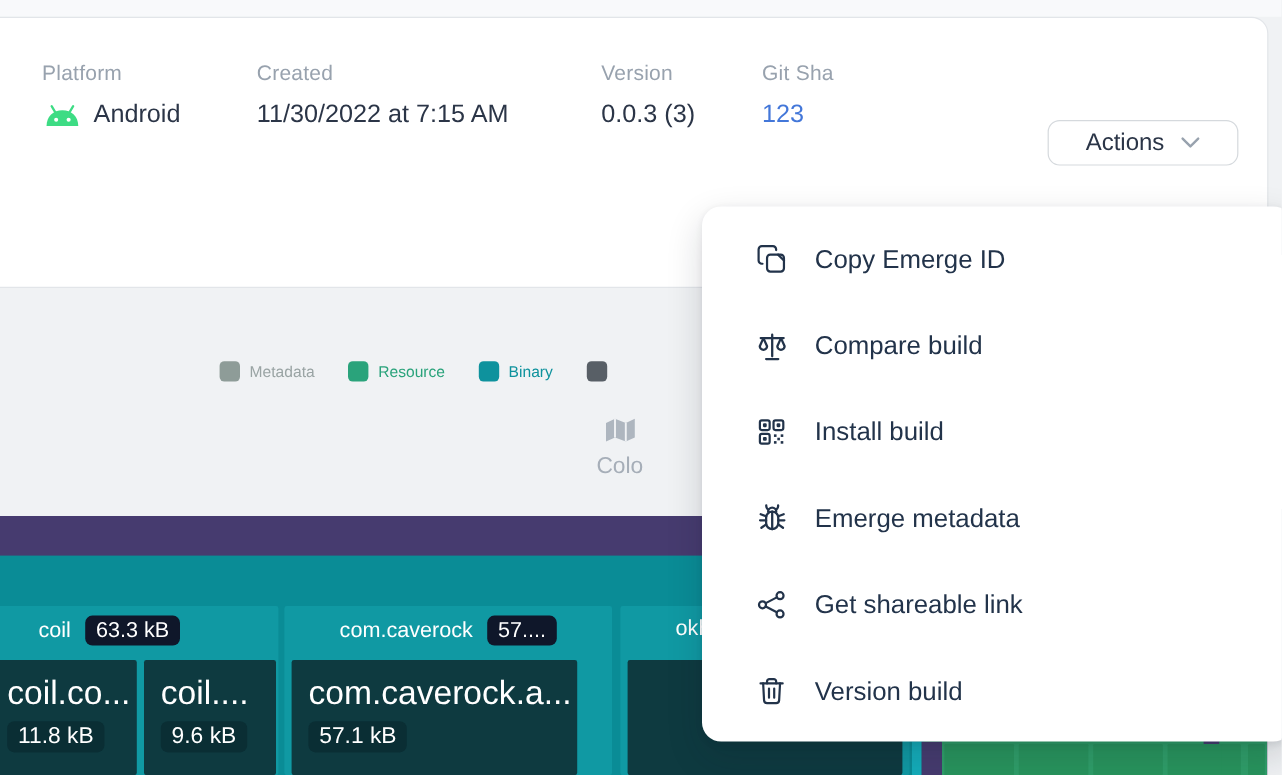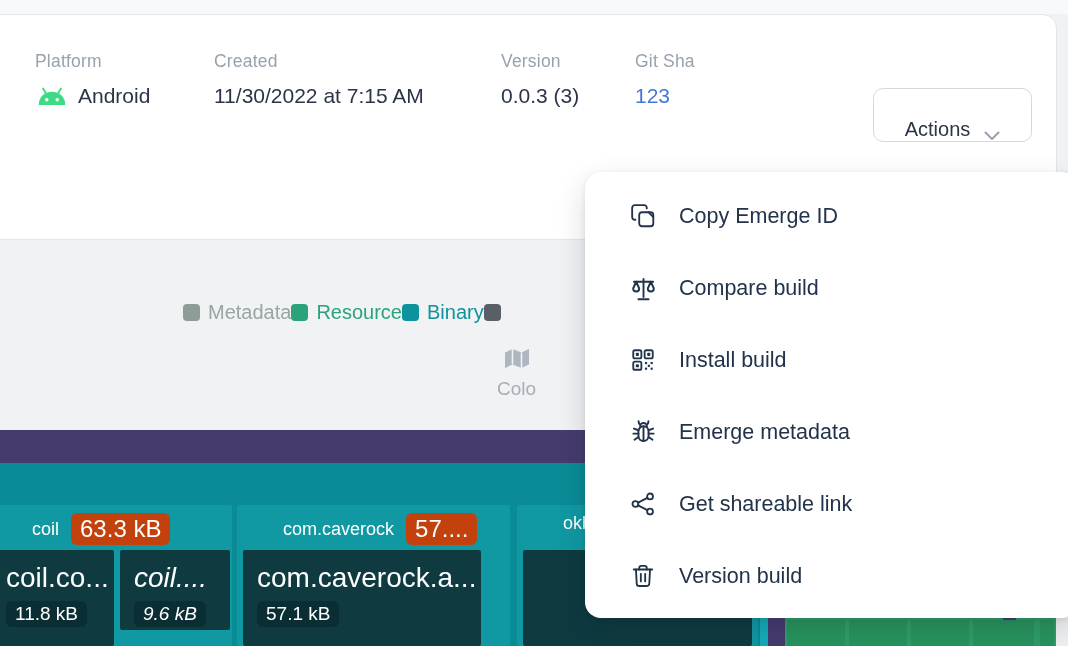--- a/index.html
+++ b/index.html
@@ -9,53 +9,53 @@
   .top-strip { position:absolute; left:0; top:0; width:1068px; height:14px; background:#f8f9fb; z-index:1; }
 
   
   .header-card { position:absolute; left:-30px; top:14px; width:1087px; height:226px;
     background:#ffffff; border:1px solid #e2e5e9; border-radius:14px; z-index:2; }
   .field { position:absolute; top:36px; }
   .field .flabel { font-size:17.5px; color:#98a2ae; letter-spacing:.2px; }
   .field .fvalue { margin-top:12px; font-size:21px; color:#2b3547; display:flex; align-items:center; gap:9px; }
   .f-platform { left:64px; } .f-created { left:243px; } .f-version { left:530px; } .f-gitsha { left:664px; }
   .gitsha-link { color:#4377d9; cursor:pointer; }
-  .actions-btn { position:absolute; left:902px; top:73px; width:159px; height:54px; background:#fff;
-    border:1px solid #d5d9dd; border-radius:10px; display:flex; align-items:flex-end; justify-content:center;
+  .actions-btn { position:absolute; left:902px; top:85px; width:159px; height:38px; background:#fff;
+    border:1px solid #d5d9dd; border-radius:10px; display:flex; align-items:center; justify-content:center;
     gap:14px; cursor:pointer; }
   .actions-btn .albl { font-size:20px; color:#2b3547; }
 
   
-  .legend-row1 { position:absolute; left:183px; top:301px; display:flex; align-items:center; gap:0; z-index:1; font-size:20px; }
+  .legend-row1 { position:absolute; left:183px; top:301px; display:flex; align-items:center; gap:28px; z-index:1; font-size:13px; }
   .lg-item { display:flex; align-items:center; gap:8px; cursor:pointer; }
   .lg-sq { width:17px; height:17px; border-radius:4px; }
   .sq-metadata { background:#8e9c98; } .lbl-metadata { color:#9aa4a4; }
   .sq-resource { background:#2aa37b; } .lbl-resource { color:#2aa37b; }
   .sq-binary { background:#0e929d; } .lbl-binary { color:#0e929d; }
   .sq-fourth { background:#585f66; }
   .legend-frag-x { position:absolute; left:1036px; top:300px; font-size:20px; color:#1c3442; z-index:1; }
   .legend-row2 { position:absolute; left:497px; top:348px; display:flex; align-items:center; gap:9px; z-index:1; cursor:pointer;flex-direction:column; }
   .legend-row2 .txt { font-size:19px; color:#a6aeb8; }
   .legend-frag-ve { position:absolute; left:1033px; top:348px; font-size:19px; color:#a6aeb8; z-index:1; }
 
   
   .treemap { position:absolute; left:0; top:430px; width:1056px; height:216px; background:#463b6f; overflow:hidden; z-index:3; }
   .tm-band-frag { position:absolute; left:1034px; top:5px; color:#fff; font-size:21px; }
   .tm-teal { position:absolute; left:0; top:33px; width:770px; height:183px; background:#0a8c96; }
   .tm-green { position:absolute; left:770px; top:33px; width:286px; height:183px; background:#2f9e69; }
   .tm-group { position:absolute; background:#1099a3; border-radius:2px; }
   .tm-ghead { display:flex; align-items:center; gap:12px; padding:8px 0 0 14px; }
   .tm-gname { color:#fff; font-size:18px; white-space:nowrap;padding-left:32px; }
-  .tm-gbadge { background:#c2410c; color:#fff; font-size:24px; padding:2px 9px; border-radius:6px; white-space:nowrap; }
+  .tm-gbadge { background:#0f172a; color:#fff; font-size:18px; padding:2px 9px; border-radius:6px; white-space:nowrap; }
   .tm-child { position:absolute; background:#0e3a40; border-radius:2px; padding:12px 0 0 14px; overflow:hidden; }
   .tm-cname { color:#fff; font-size:28px; white-space:nowrap; }
   .tm-cbadge { display:inline-block; margin-top:7px; background:#0a2e34; color:#fff; font-size:19px; padding:2px 9px; border-radius:6px; white-space:nowrap; }
   .g-coil  { left:-14px; top:75px; width:246px; height:141px; }
   .c-coil1 { left:-8px;  top:120px; width:122px; height:96px; }
-  .c-coil2 { left:120px; top:120px; width:110px; height:80px;font-style:italic; }
+  .c-coil2 { left:120px; top:120px; width:110px; height:96px; }
   .g-cave  { left:237px; top:75px; width:273px; height:141px; }
   .c-cave1 { left:243px; top:120px; width:238px; height:96px; }
   .g-ok    { left:517px; top:75px; width:241px; height:141px; }
   .c-ok1   { left:523px; top:120px; width:229px; height:96px; padding:0; }
   .tm-strip { position:absolute; }
   .strip-cyan    { left:760px; top:188px; width:8px;  height:28px; background:#14adba; }
   .strip-purpleA { left:768px; top:188px; width:17px; height:28px; background:#463b6f; }
   .strip-purpleB { left:1003px; top:186px; width:13px; height:30px; background:#463b6f; }
   .strip-purpleR { left:1038px; top:33px;  width:16px; height:153px; background:#463b6f; }
   .gtile { position:absolute; top:190px; height:26px; width:58px; background:#28945d; border-radius:1px; }

